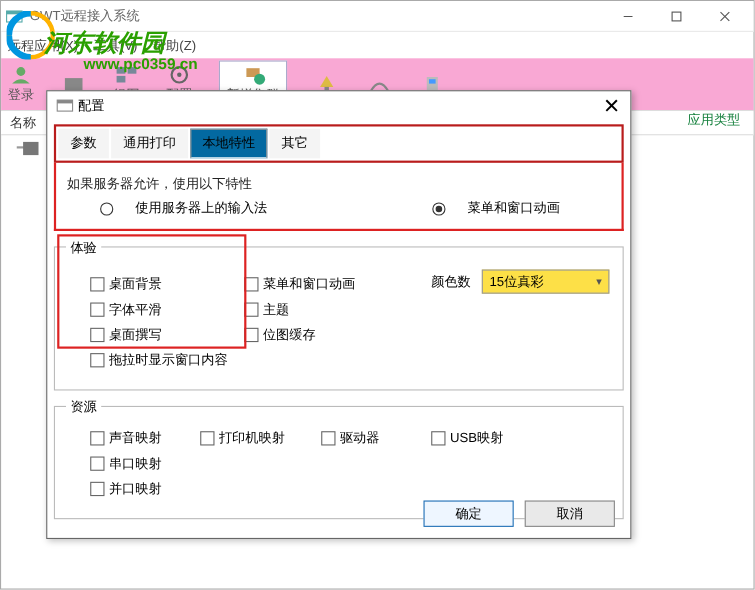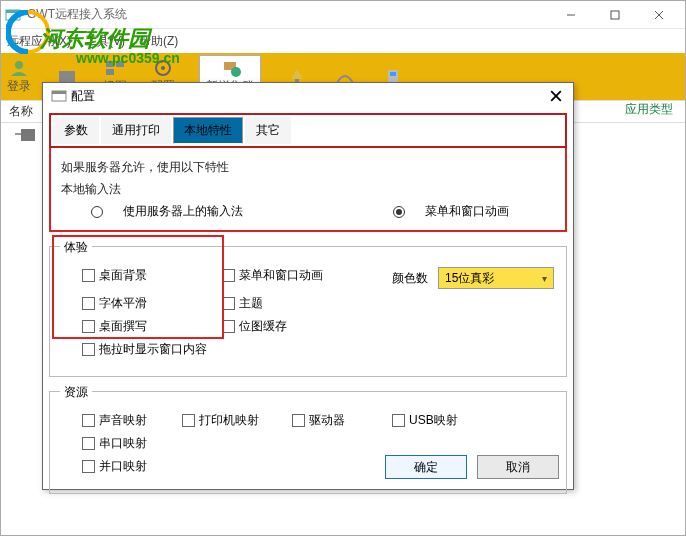--- a/index.html
+++ b/index.html
@@ -14,21 +14,21 @@
 
 .menubar { height: 24px; display: flex; align-items: center; padding: 0 6px; color: #444; }
 .menubar .mitem { margin-right: 14px; }
 
 .watermark { position: absolute; top: 10px; left: 6px; pointer-events: none; z-index: 5; }
 .watermark .logo { width: 44px; height: 44px; position: relative; }
 .watermark .logo svg { width: 44px; height: 44px; }
 .watermark .brand { position: absolute; top: 14px; left: 34px; color: #2aa000; font-size: 22px; font-weight: bold; white-space: nowrap; font-style: italic; text-align: center; }
 .watermark .url { position: absolute; top: 40px; left: 70px; color: #2aa000; font-size: 14px; font-weight: bold; }
 
-.toolbar { height: 48px; background: #eab308; border-bottom: 1px solid #ddd; display: flex; align-items: center; padding: 0 6px; gap: 24px; }
+.toolbar { height: 48px; background: #f9a8d4; border-bottom: 1px solid #ddd; display: flex; align-items: center; padding: 0 6px; gap: 24px; }
 .toolbar .tbtn { display: flex; flex-direction: column; align-items: center; justify-content: center; font-size: 11px; color: #555; height: 44px; }
 .toolbar .tbtn .ticon { width: 24px; height: 20px; }
 .toolbar .tbtn.active { background: #fff; border: 1px solid #aac; padding: 0 6px; }
 
 .columns { height: 22px; background: #fff; border-bottom: 1px solid #ddd; display: flex; align-items: center; padding: 0 8px; color: #333; }
 
 .dialog { position: absolute; top: 82px; left: 42px; width: 532px; height: 408px; background: #fff; border: 1px solid #666; box-shadow: 2px 2px 6px rgba(0,0,0,0.25); z-index: 20; }
 .dialog-title { height: 26px; display: flex; align-items: center; padding: 0 8px; }
 .dialog-title .dicon { width: 16px; height: 16px; margin-right: 4px; }
 .dialog-title .dtext { flex: 1; }
@@ -42,21 +42,21 @@
 .line { margin: 5px 0; color: #222; }
 .radio-row { display: flex; align-items: center; gap: 60px; }
 .radio-opt { display: flex; align-items: center; gap: 20px; }
 .radio-opt .rcircle { width: 12px; height: 12px; border: 1px solid #333; border-radius: 50%; display: inline-flex; align-items: center; justify-content: center; }
 .radio-opt.selected .rcircle::after { content: ""; width: 6px; height: 6px; background: #333; border-radius: 50%; display: block; }
 
 .group { margin: 14px 6px 0 6px; position: relative; border: 1px solid #bbb; padding: 20px 12px 12px 12px; }
 .group-title { position: absolute; top: -8px; left: 10px; background: #fff; padding: 0 4px; }
 .redbox2 { border: 2px solid #d22; position: absolute; top: -12px; left: 2px; width: 172px; height: 104px; pointer-events: none; }
 
-.cb-row { display: flex; align-items: flex-start; margin-bottom: 6px; padding-left: 20px; }
+.cb-row { display: flex; align-items: flex-end; margin-bottom: 6px; padding-left: 20px; }
 .cb { display: flex; align-items: center; gap: 4px; min-width: 140px; }
 .cb .box { width: 13px; height: 13px; border: 1px solid #666; background: #fff; }
 .cb-col1 { width: 140px; }
 .cb-col2 { width: 130px; }
 
 .colorsel { display: flex; align-items: center; gap: 10px; margin-left: auto; }
 .sel { width: 116px; height: 22px; border: 1px solid #999; background: #fde047; display: flex; align-items: center; justify-content: space-between; padding: 0 6px; }
 .sel .arrow { font-size: 10px; color: #555; }
 
 .buttons { position: absolute; bottom: 10px; right: 14px; display: flex; gap: 10px; }
@@ -196,21 +196,20 @@
 
   <div class="tabs">
     <div class="tab">参数</div>
     <div class="tab">通用打印</div>
     <div class="tab active">本地特性</div>
     <div class="tab">其它</div>
   </div>
 
   <div class="redbox1">
     <div class="line">如果服务器允许，使用以下特性</div>
-    <div class="line">本地输入法</div>
     <div class="radio-row">
       <label class="radio-opt" style="margin-left:30px">
         <span class="rcircle"></span>
         <span>使用服务器上的输入法</span>
       </label>
       <label class="radio-opt selected" style="margin-left:90px">
         <span class="rcircle"></span>
         <span>菜单和窗口动画</span>
       </label>
     </div>

